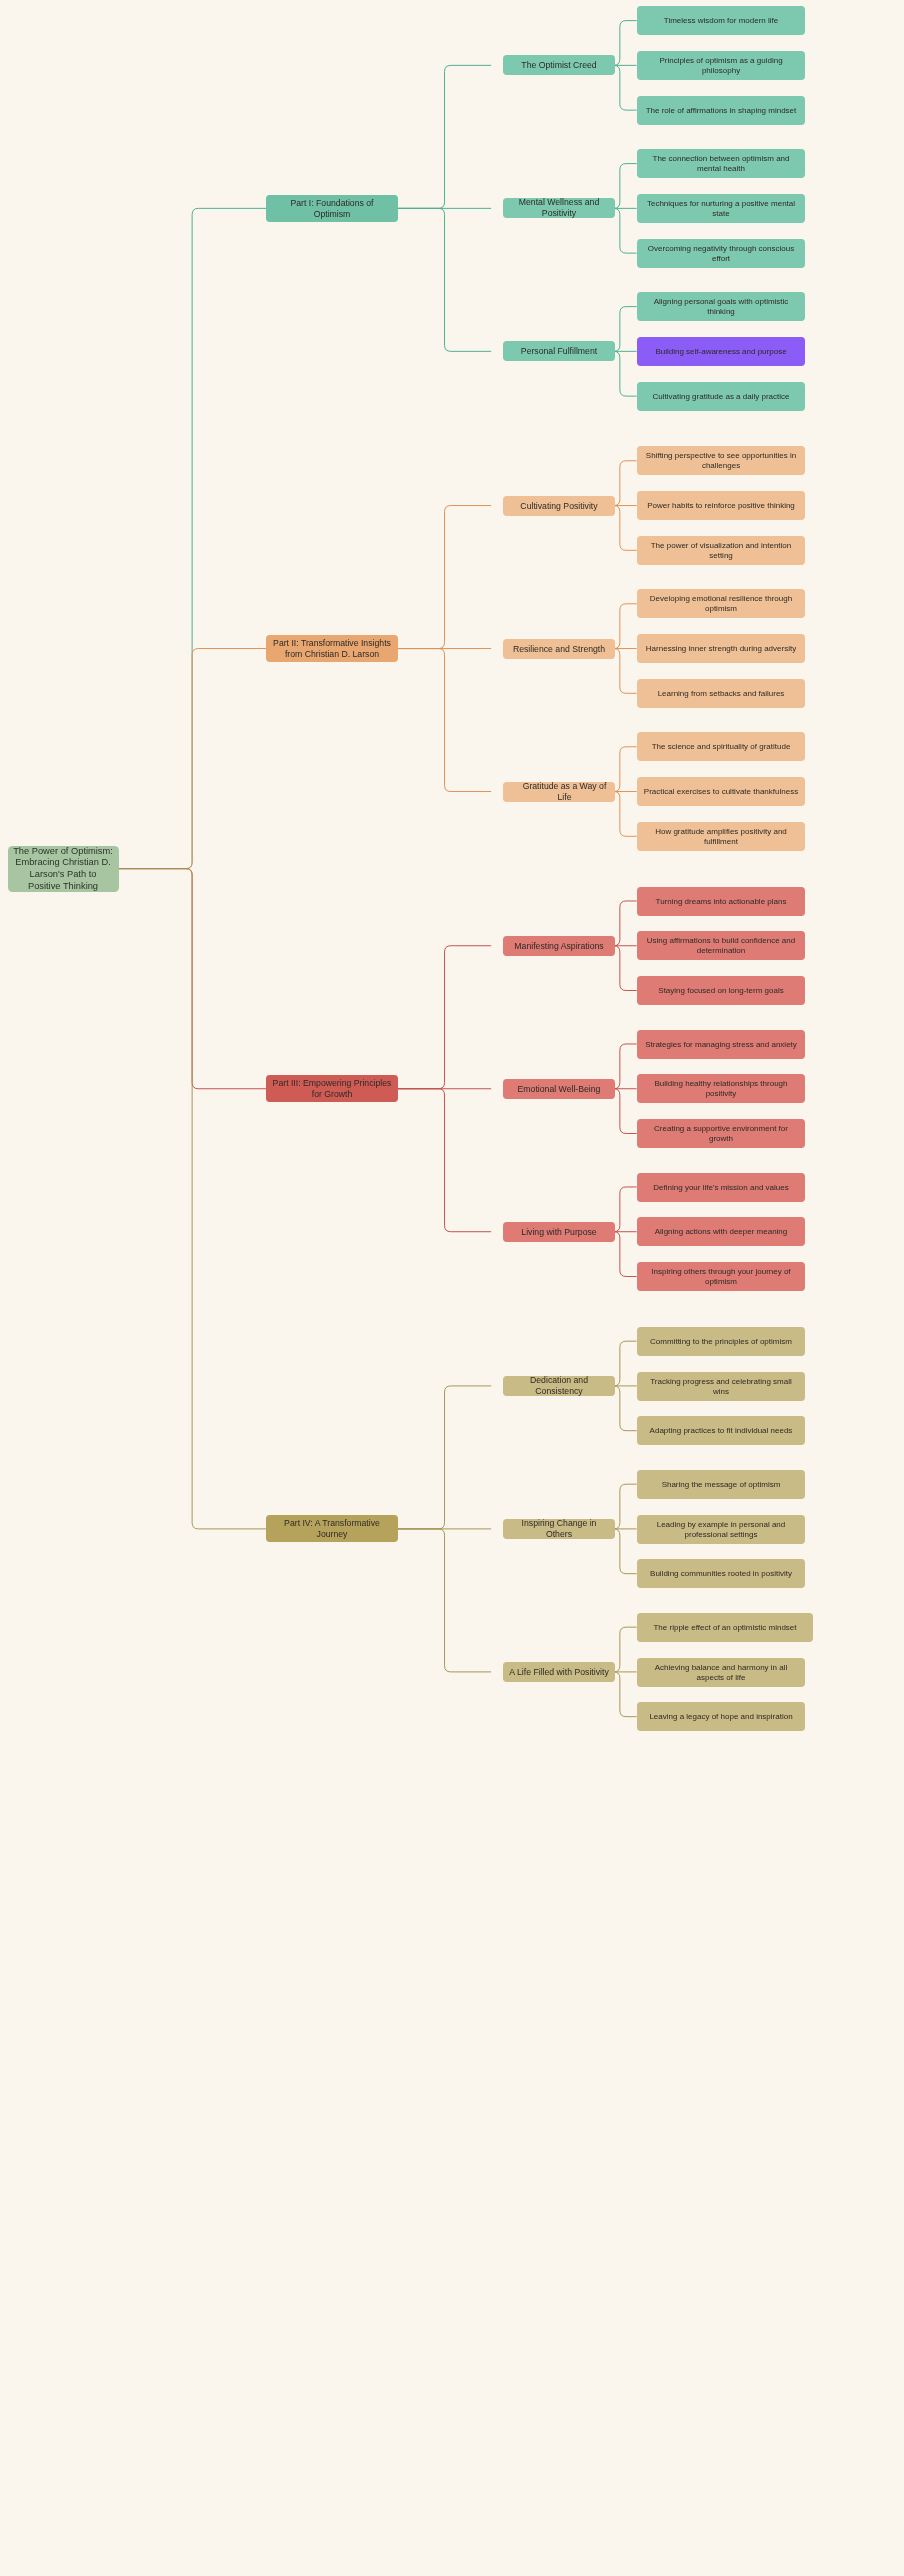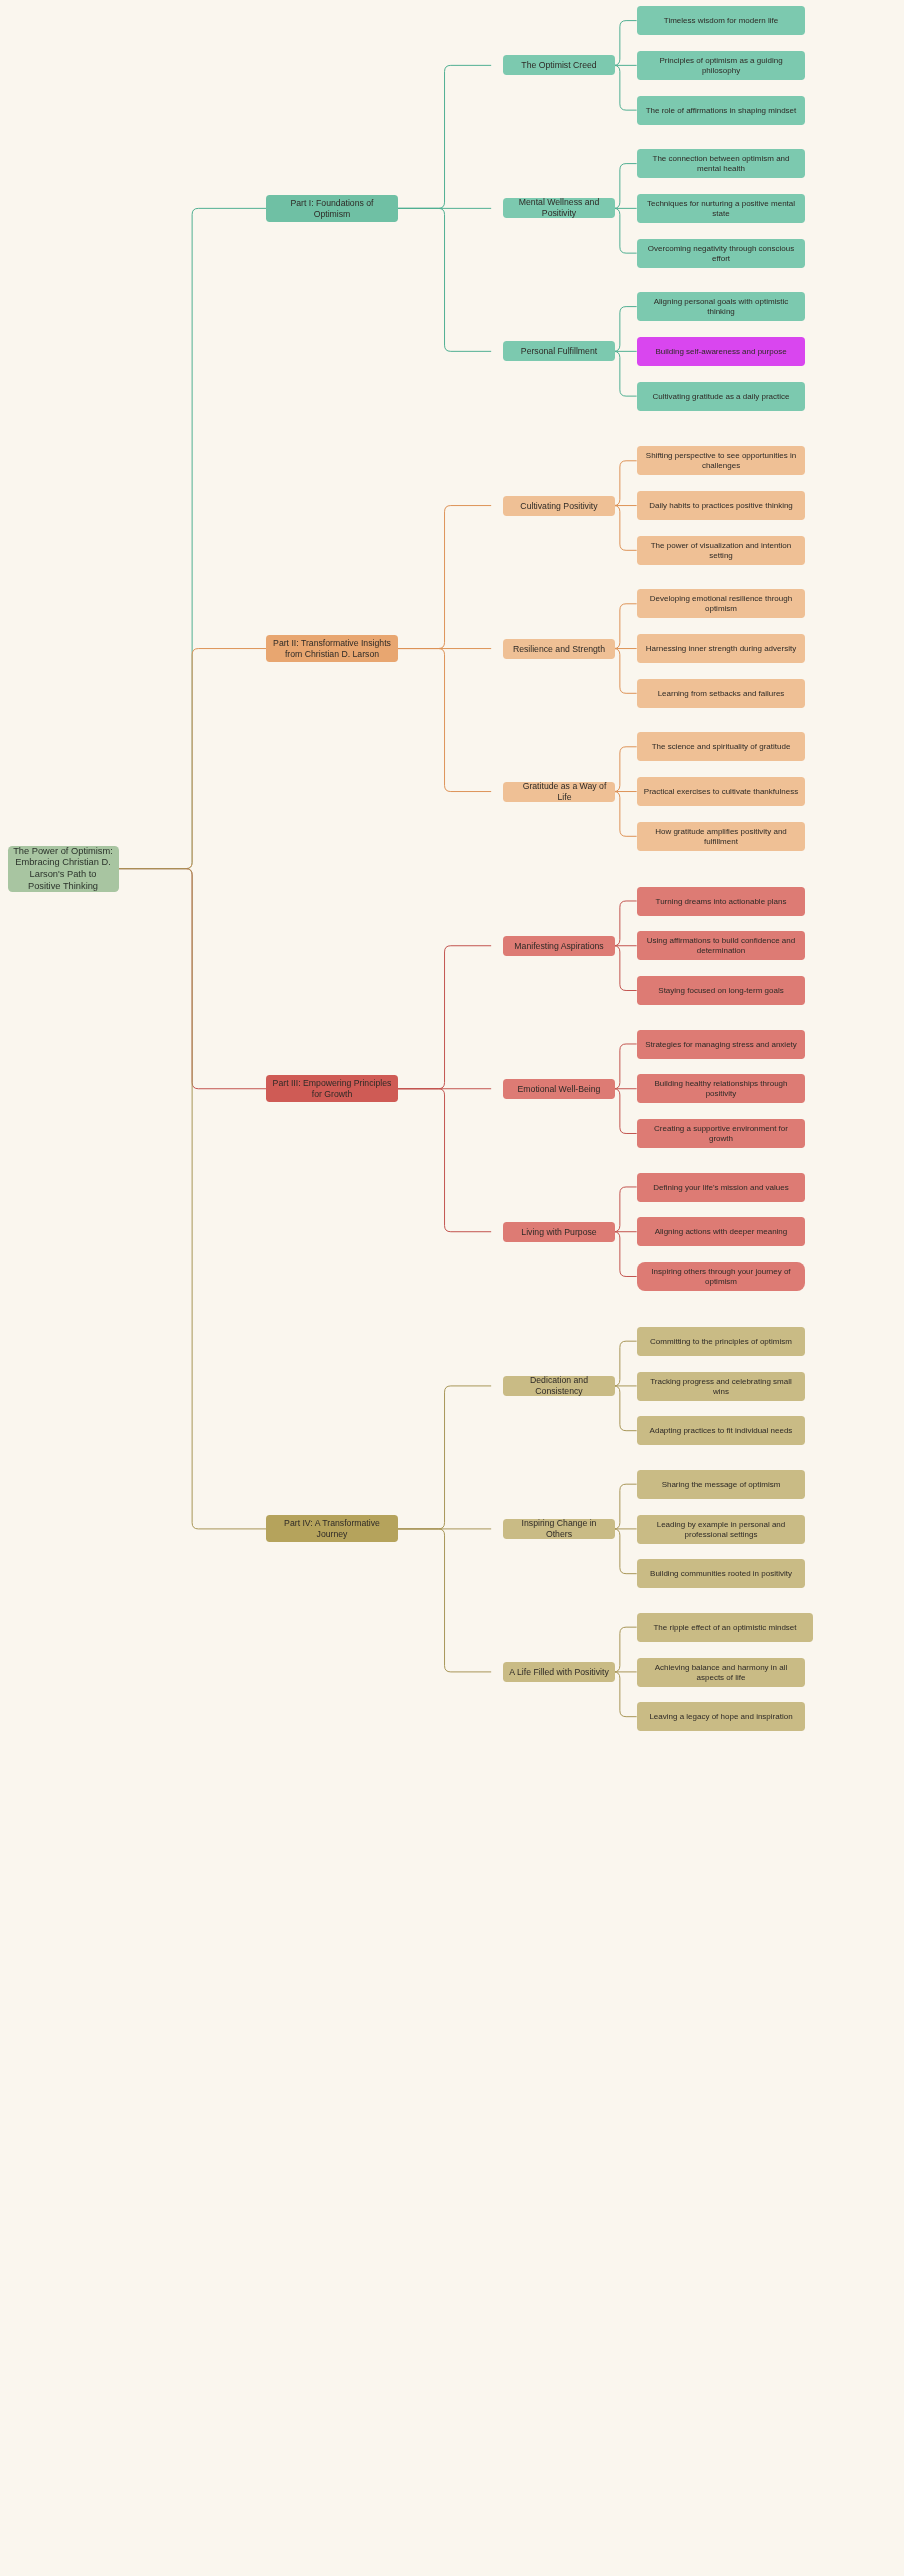--- a/index.html
+++ b/index.html
@@ -139,37 +139,37 @@
     </div>
     <div class="node node-leaf" style="left: 637px; top: 239px; width: 168px; min-height: 29px; height: 29px; background: rgb(124, 201, 175);">
       <span>Overcoming negativity through conscious effort</span>
     </div>
     <div class="node node-sub" style="left: 491px; top: 198px; width: 112px; min-height: 20px; height: 20px; background: rgb(124, 201, 175);">
       <span>Mental Wellness and Positivity</span>
     </div>
     <div class="node node-leaf" style="left: 637px; top: 292px; width: 168px; min-height: 29px; height: 29px; background: rgb(124, 201, 175);">
       <span>Aligning personal goals with optimistic thinking</span>
     </div>
-    <div class="node node-leaf" style="left: 637px; top: 337px; width: 168px; min-height: 29px; height: 29px; background: #d946ef;">
+    <div class="node node-leaf" style="left: 637px; top: 337px; width: 168px; min-height: 29px; height: 29px; background: #8b5cf6;">
       <span>Building self-awareness and purpose</span>
     </div>
     <div class="node node-leaf" style="left: 637px; top: 382px; width: 168px; min-height: 29px; height: 29px; background: rgb(124, 201, 175);">
       <span>Cultivating gratitude as a daily practice</span>
     </div>
     <div class="node node-sub" style="left: 491px; top: 341px; width: 112px; min-height: 20px; height: 20px; background: rgb(124, 201, 175);">
       <span>Personal Fulfillment</span>
     </div>
     <div class="node node-branch" style="left: 266px; top: 195px; width: 132px; min-height: 27px; height: 27px; background: rgb(111, 192, 164);">
       <span>Part I: Foundations of Optimism</span>
     </div>
     <div class="node node-leaf" style="left: 637px; top: 446px; width: 168px; min-height: 29px; height: 29px; background: rgb(239, 192, 149);">
       <span>Shifting perspective to see opportunities in challenges</span>
     </div>
     <div class="node node-leaf" style="left: 637px; top: 491px; width: 168px; min-height: 29px; height: 29px; background: rgb(239, 192, 149);">
-      <span>Daily habits to practices positive thinking</span>
+      <span>Power habits to reinforce positive thinking</span>
     </div>
     <div class="node node-leaf" style="left: 637px; top: 536px; width: 168px; min-height: 29px; height: 29px; background: rgb(239, 192, 149);">
       <span>The power of visualization and intention setting</span>
     </div>
     <div class="node node-sub" style="left: 491px; top: 496px; width: 112px; min-height: 20px; height: 20px; background: rgb(239, 192, 149);">
       <span>Cultivating Positivity</span>
     </div>
     <div class="node node-leaf" style="left: 637px; top: 589px; width: 168px; min-height: 29px; height: 29px; background: rgb(239, 192, 149);">
       <span>Developing emotional resilience through optimism</span>
     </div>
@@ -220,21 +220,21 @@
     </div>
     <div class="node node-sub" style="left: 491px; top: 1079px; width: 112px; min-height: 20px; height: 20px; background: rgb(221, 123, 116);">
       <span>Emotional Well-Being</span>
     </div>
     <div class="node node-leaf" style="left: 637px; top: 1173px; width: 168px; min-height: 29px; height: 29px; background: rgb(221, 123, 116);">
       <span>Defining your life's mission and values</span>
     </div>
     <div class="node node-leaf" style="left: 637px; top: 1217px; width: 168px; min-height: 29px; height: 29px; background: rgb(221, 123, 116);">
       <span>Aligning actions with deeper meaning</span>
     </div>
-    <div class="node node-leaf" style="left: 637px; top: 1262px; width: 168px; min-height: 29px; height: 29px; background: rgb(221, 123, 116); border-radius: 8px;">
+    <div class="node node-leaf" style="left: 637px; top: 1262px; width: 168px; min-height: 29px; height: 29px; background: rgb(221, 123, 116);">
       <span>Inspiring others through your journey of optimism</span>
     </div>
     <div class="node node-sub" style="left: 491px; top: 1222px; width: 112px; min-height: 20px; height: 20px; background: rgb(221, 123, 116);">
       <span>Living with Purpose</span>
     </div>
     <div class="node node-branch" style="left: 266px; top: 1075px; width: 132px; min-height: 27px; height: 27px; background: rgb(207, 91, 85);">
       <span>Part III: Empowering Principles for Growth</span>
     </div>
     <div class="node node-leaf" style="left: 637px; top: 1327px; width: 168px; min-height: 29px; height: 29px; background: rgb(201, 187, 133);">
       <span>Committing to the principles of optimism</span>

